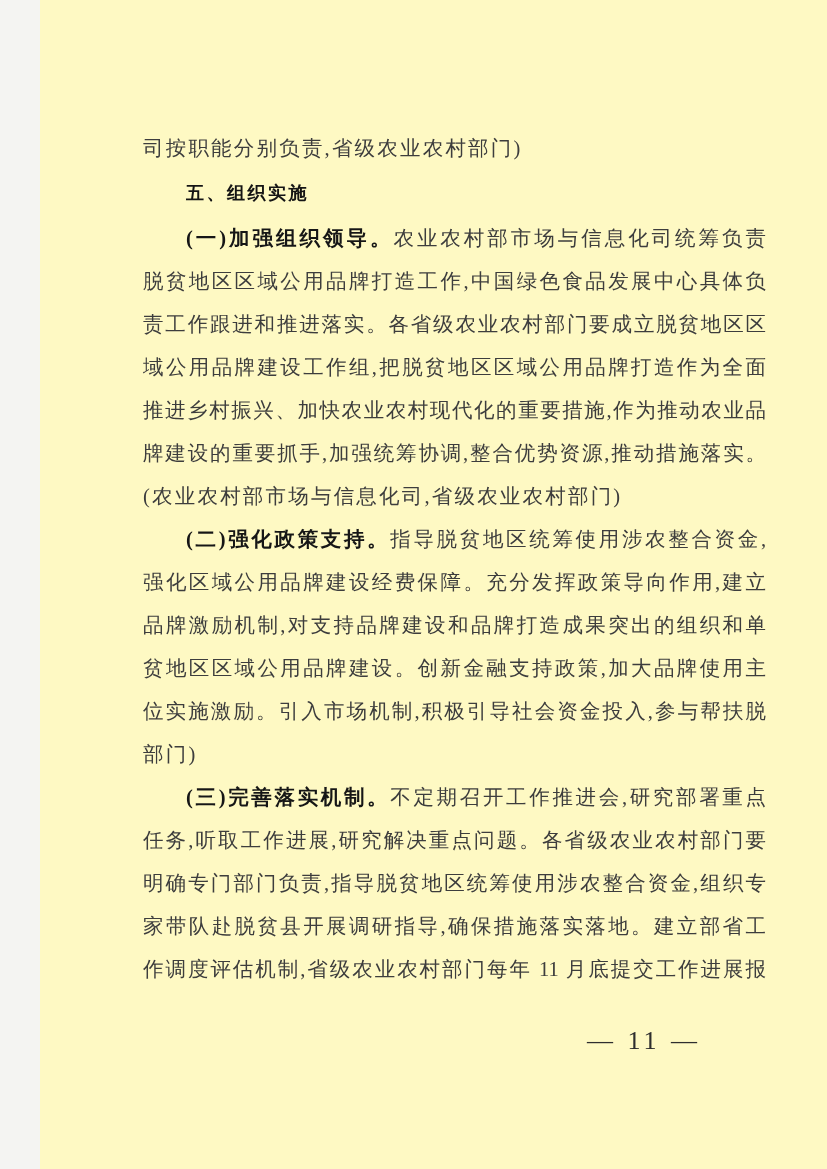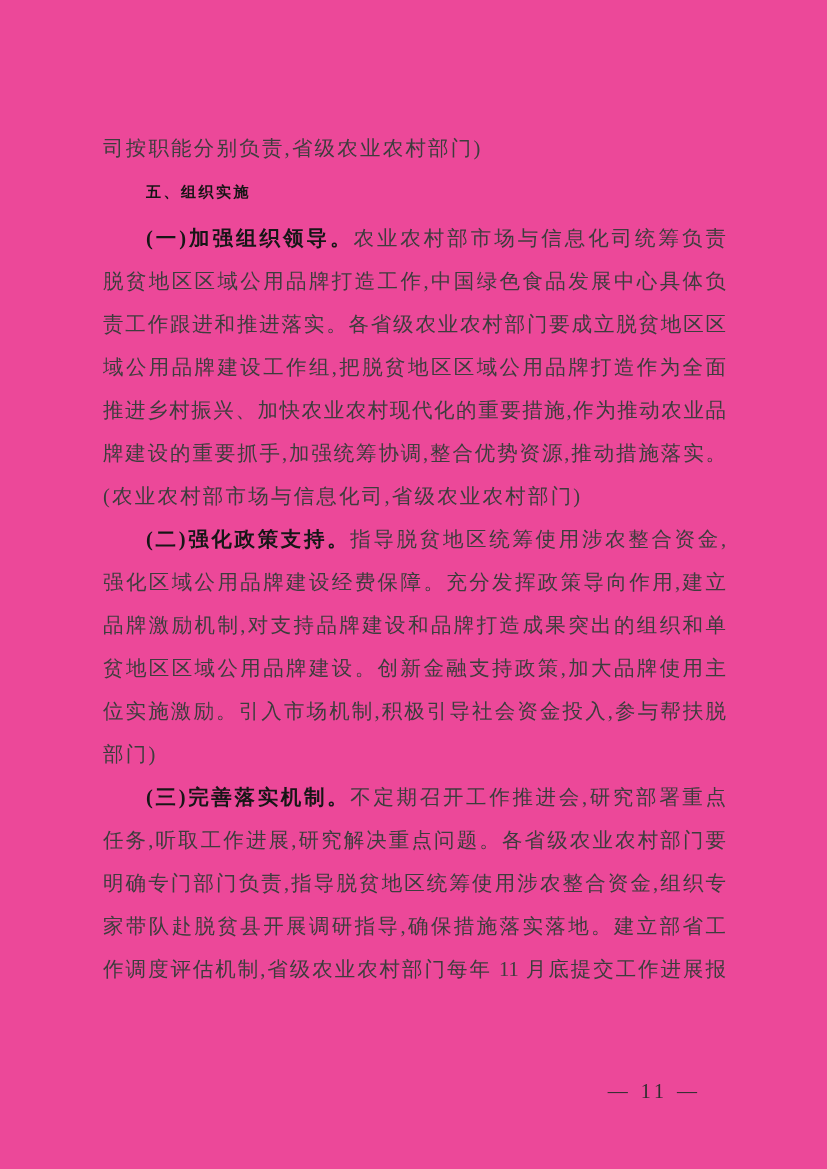--- a/index.html
+++ b/index.html
@@ -10,21 +10,22 @@
     width: 827px;
     height: 1169px;
     background: #f4f4f2;
     position: relative;
     font-family: "Liberation Serif", "DejaVu Serif", serif;
     overflow: hidden;
   }
   .page {
     position: absolute;
     inset: 0;
-    background: #ec4899;
+    background: #fef9c3;
+    margin-left: 40px;
   }
   .doc-body {
     position: absolute;
     left: 103px;
     top: 127px;
     width: 623px;
     color: #3d3d3d;
     font-size: 20.5px;
   }
   .line {
@@ -37,36 +38,36 @@
     text-align: justify;
     text-align-last: justify;
   }
   .line.plain {
     letter-spacing: 2.2px;
   }
   .line.indent {
     padding-left: 43px;
   }
   .line.heading {
-    font-family: Liberation Mono, monospace;
+    font-family: Liberation Serif, serif;
     font-weight: 700;
     color: #141414;
-    font-size: 15px;
+    font-size: 18px;
     letter-spacing: 2.5px;
     margin: 2px 0;
   }
   .lead {
     font-weight: 700;
     color: #161616;
   }
   .page-number {
     position: absolute;
-    top: 1076px;
+    top: 1026px;
     right: 126px;
-    font-size: 20px;
+    font-size: 26px;
     letter-spacing: 4px;
     color: #2e2e2e;
     line-height: 30px;
   }
 </style>
 </head>
 <body>
 
 <div class="page">
   <div class="doc-body" id="doc-body">

